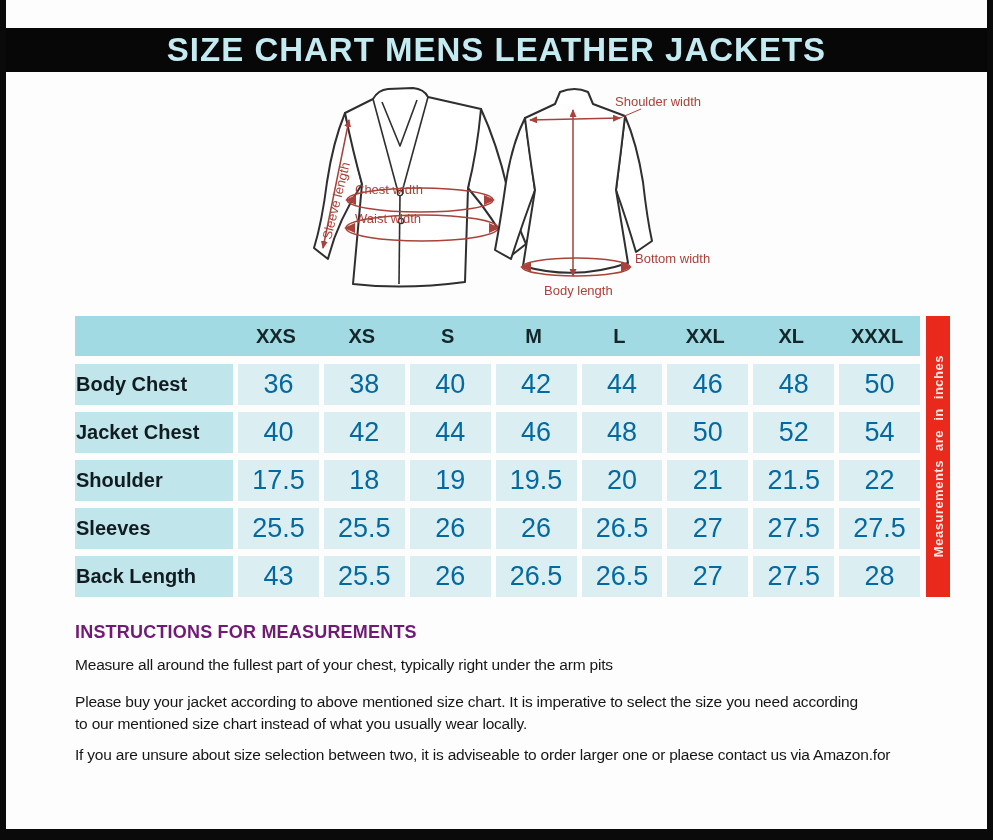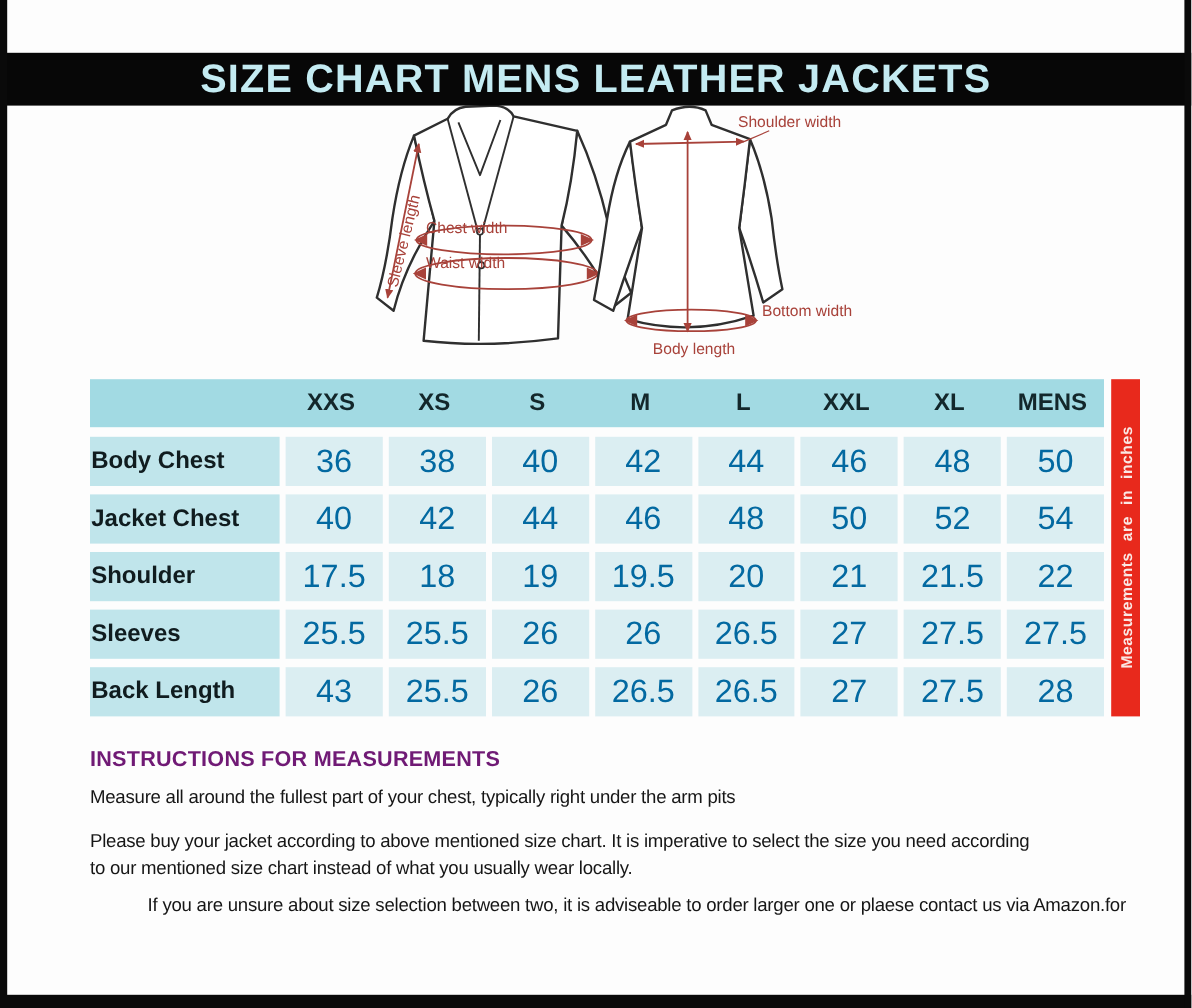--- a/index.html
+++ b/index.html
@@ -17,21 +17,21 @@
     inset: 0;
     border-left: 6px solid #0a0a0a;
     border-right: 6px solid #0a0a0a;
     border-bottom: 11px solid #0a0a0a;
     pointer-events: none;
     z-index: 50;
   }
   .titlebar {
     position: absolute;
     left: 0; right: 0;
-    top: 44px;
+    top: 28px;
     height: 44px;
     background: #070707;
     display: flex;
     align-items: center;
     justify-content: center;
     z-index: 10;
   }
   .titlebar .title {
     color: #c4ebf2;
     font-size: 33px;
@@ -132,21 +132,21 @@
     position: absolute;
     left: 75px;
     font-size: 15.5px;
     letter-spacing: -0.2px;
     line-height: 22px;
     color: #161616;
     white-space: nowrap;
   }
   .para-1 { top: 654px; }
   .para-2 { top: 691px; }
-  .para-3 { top: 744px; margin-left: 48px; }
+  .para-3 { top: 744px; }
 </style>
 </head>
 <body>
 
 <div id="screen">
 
   <div class="frame"></div>
 
   <div class="titlebar">
     <div class="title">SIZE CHART MENS LEATHER JACKETS</div>
@@ -217,21 +217,21 @@
 
     <div class="trow thead">
       <div class="th"></div>
       <div class="th">XXS</div>
       <div class="th">XS</div>
       <div class="th">S</div>
       <div class="th">M</div>
       <div class="th">L</div>
       <div class="th">XXL</div>
       <div class="th">XL</div>
-      <div class="th">MENS</div>
+      <div class="th">XXXL</div>
     </div>
 
     <div class="trow">
       <div class="rlabel">Body Chest</div>
       <div class="cell">36</div>
       <div class="cell">38</div>
       <div class="cell">40</div>
       <div class="cell">42</div>
       <div class="cell">44</div>
       <div class="cell">46</div>

